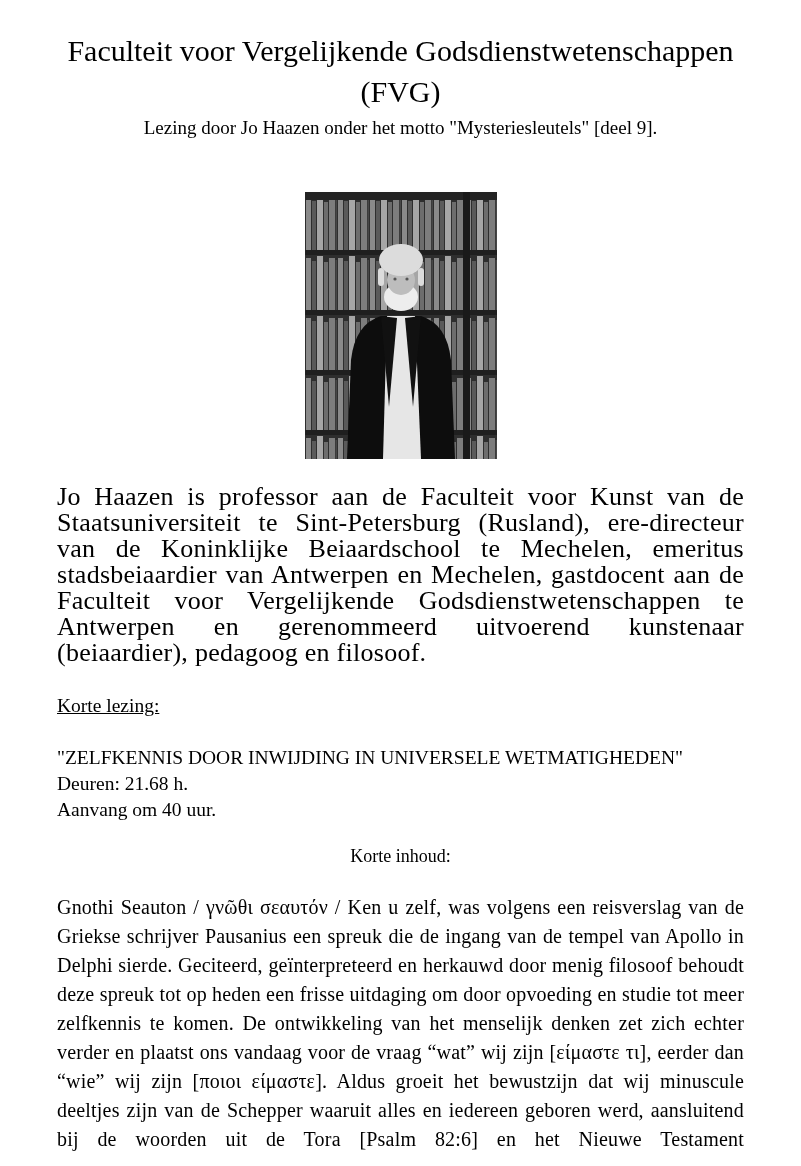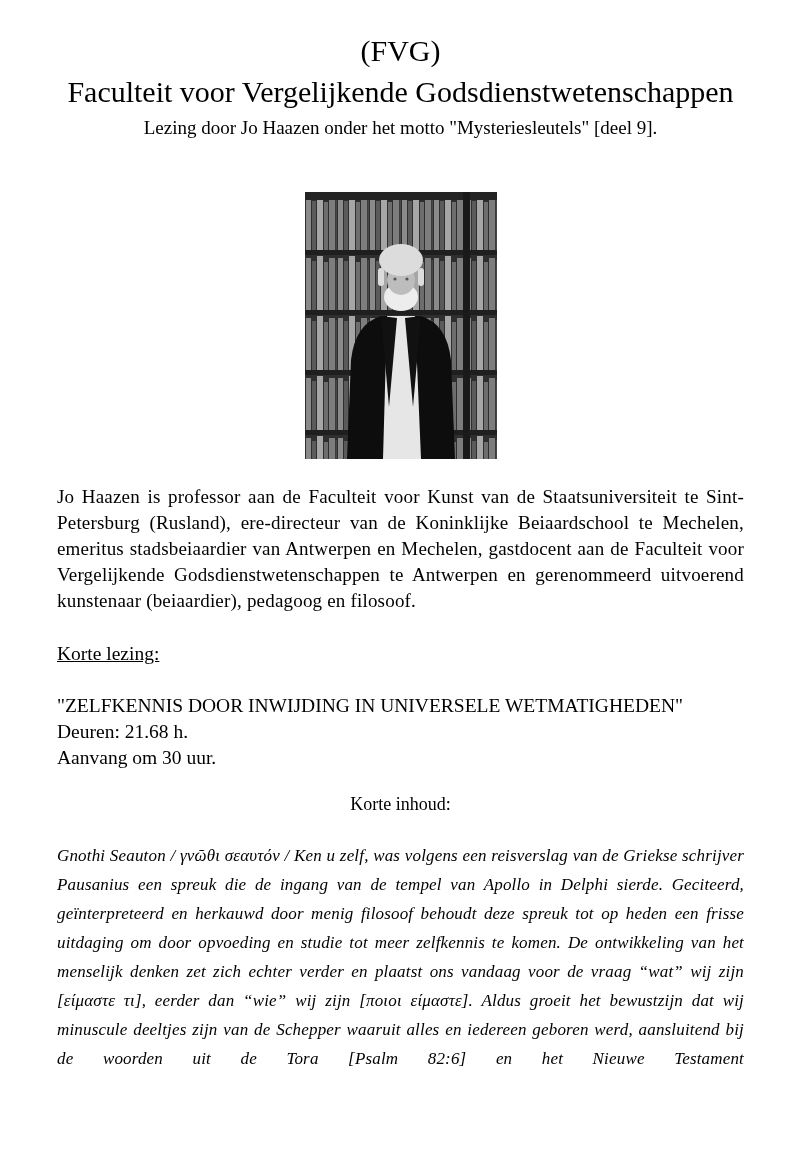--- a/index.html
+++ b/index.html
@@ -30,21 +30,21 @@
   }
   figure.photo {
     margin: 52px auto 0 auto;
     width: 192px;
     height: 267px;
     padding: 0;
   }
   figure.photo svg { display: block; }
   .bio {
     margin: 25px 0 0 0;
-    font-size: 19px;
+    font-size: 26px;
     line-height: 26px;
     text-align: justify;
     letter-spacing: 0.01em;
   }
   .lecture-label {
     margin: 27px 0 0 0;
     font-size: 19.5px;
     line-height: 26px;
     text-decoration: underline;
   }
@@ -54,36 +54,35 @@
     line-height: 26px;
   }
   .summary-heading {
     margin-top: 20px;
     font-size: 18px;
     line-height: 26px;
     text-align: center;
   }
   .summary {
     margin: 24px 0 0 0;
-    font-size: 17px;
+    font-size: 20px;
     line-height: 29px;
-    font-style: italic;
     text-align: justify;
     text-align-last: justify;
     letter-spacing: 0.01em;
   }
 </style>
 </head>
 <body>
 
 <div class="page">
 
   <h1 class="title">
+    <span class="title-line">Faculteit voor Vergelijkende Godsdienstwetenschappen</span>
     <span class="title-line">(FVG)</span>
-    <span class="title-line">Faculteit voor Vergelijkende Godsdienstwetenschappen</span>
   </h1>
 
   <div class="subtitle">Lezing door Jo Haazen onder het motto "Mysteriesleutels" [deel 9].</div>
 
   <figure class="photo">
     <svg width="192" height="267" viewBox="0 0 192 267" xmlns="http://www.w3.org/2000/svg">
       <defs>
         <pattern id="books" width="32" height="60" patternUnits="userSpaceOnUse">
           <rect width="32" height="60" fill="#2e2e2e"></rect>
           <rect x="1" y="6" width="5" height="52" fill="#8a8a8a"></rect>
@@ -119,20 +118,20 @@
     </svg>
   </figure>
 
   <p class="bio">Jo Haazen is professor aan de Faculteit voor Kunst van de Staatsuniversiteit te Sint-Petersburg (Rusland), ere-directeur van de Koninklijke Beiaardschool te Mechelen, emeritus stadsbeiaardier van Antwerpen en Mechelen, gastdocent aan de Faculteit voor Vergelijkende Godsdienstwetenschappen te Antwerpen en gerenommeerd uitvoerend kunstenaar (beiaardier), pedagoog en filosoof.</p>
 
   <p class="lecture-label">Korte lezing:</p>
 
   <div class="lecture-info">
     <div>"ZELFKENNIS DOOR INWIJDING IN UNIVERSELE WETMATIGHEDEN"</div>
     <div>Deuren: 21.68 h.</div>
-    <div>Aanvang om 30 uur.</div>
+    <div>Aanvang om 40 uur.</div>
   </div>
 
   <div class="summary-heading">Korte inhoud:</div>
 
   <p class="summary">Gnothi Seauton / γνῶθι σεαυτόν / Ken u zelf, was volgens een reisverslag van de Griekse schrijver Pausanius een spreuk die de ingang van de tempel van Apollo in Delphi sierde. Geciteerd, geïnterpreteerd en herkauwd door menig filosoof behoudt deze spreuk tot op heden een frisse uitdaging om door opvoeding en studie tot meer zelfkennis te komen. De ontwikkeling van het menselijk denken zet zich echter verder en plaatst ons vandaag voor de vraag “wat” wij zijn [είμαστε τι], eerder dan “wie” wij zijn [ποιοι είμαστε]. Aldus groeit het bewustzijn dat wij minuscule deeltjes zijn van de Schepper waaruit alles en iedereen geboren werd, aansluitend bij de woorden uit de Tora [Psalm 82:6] en het Nieuwe Testament</p>
 
 </div>
 
 </body></html>

